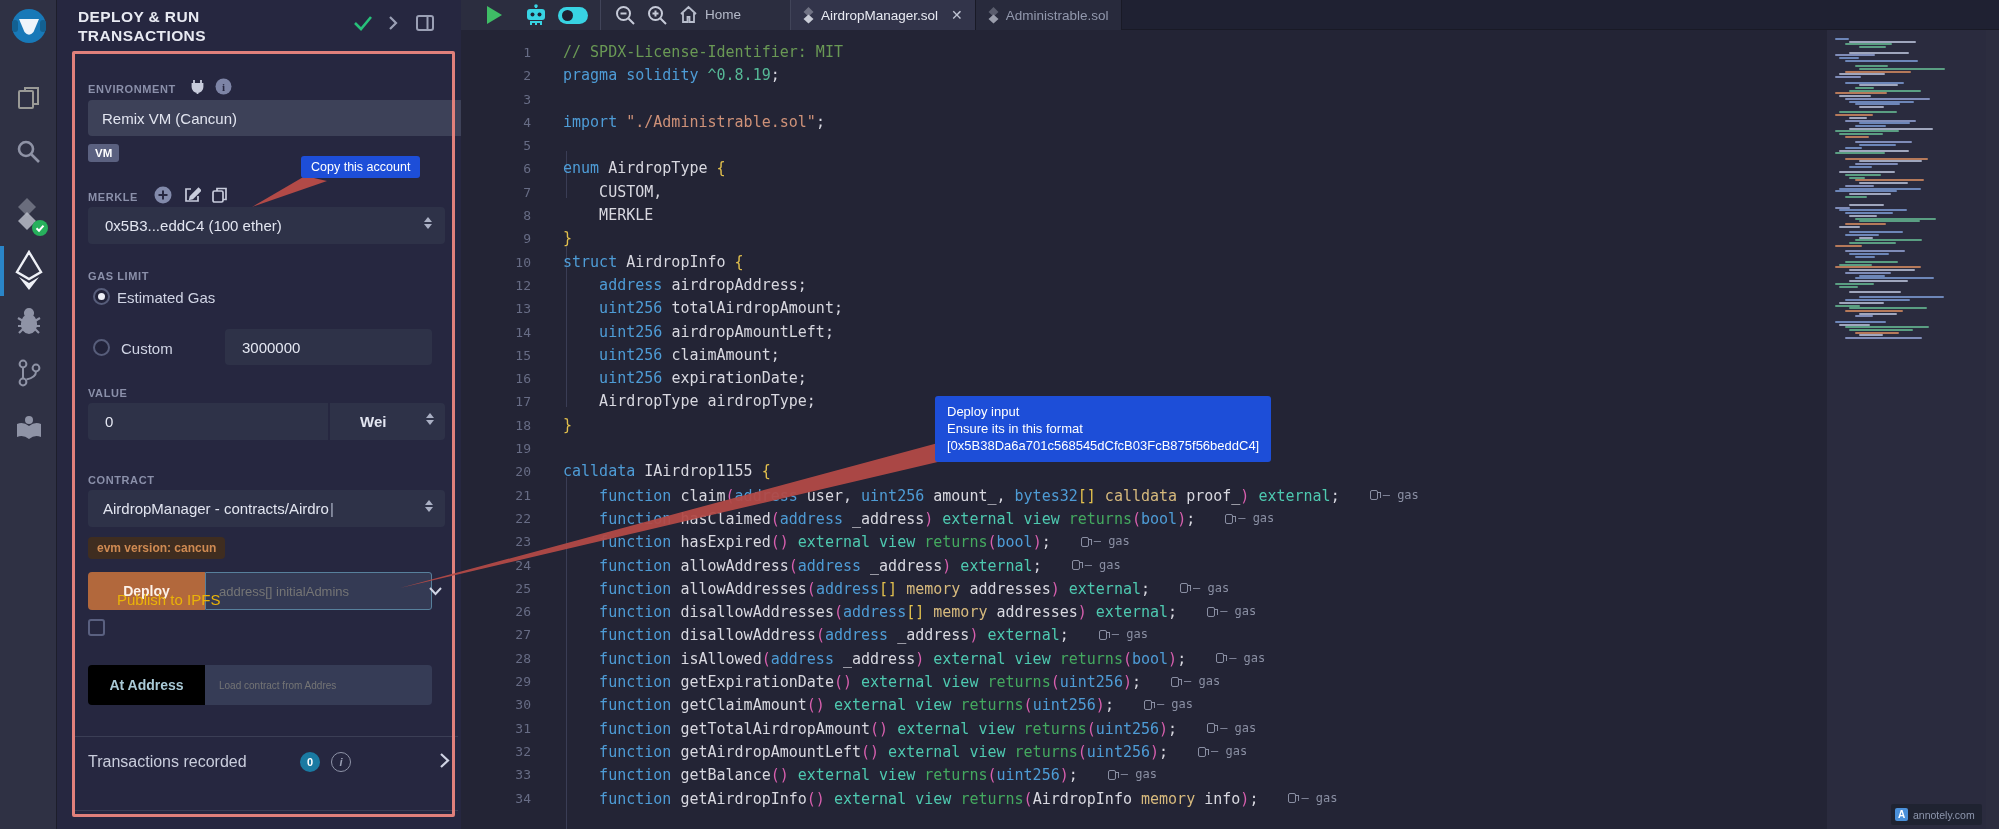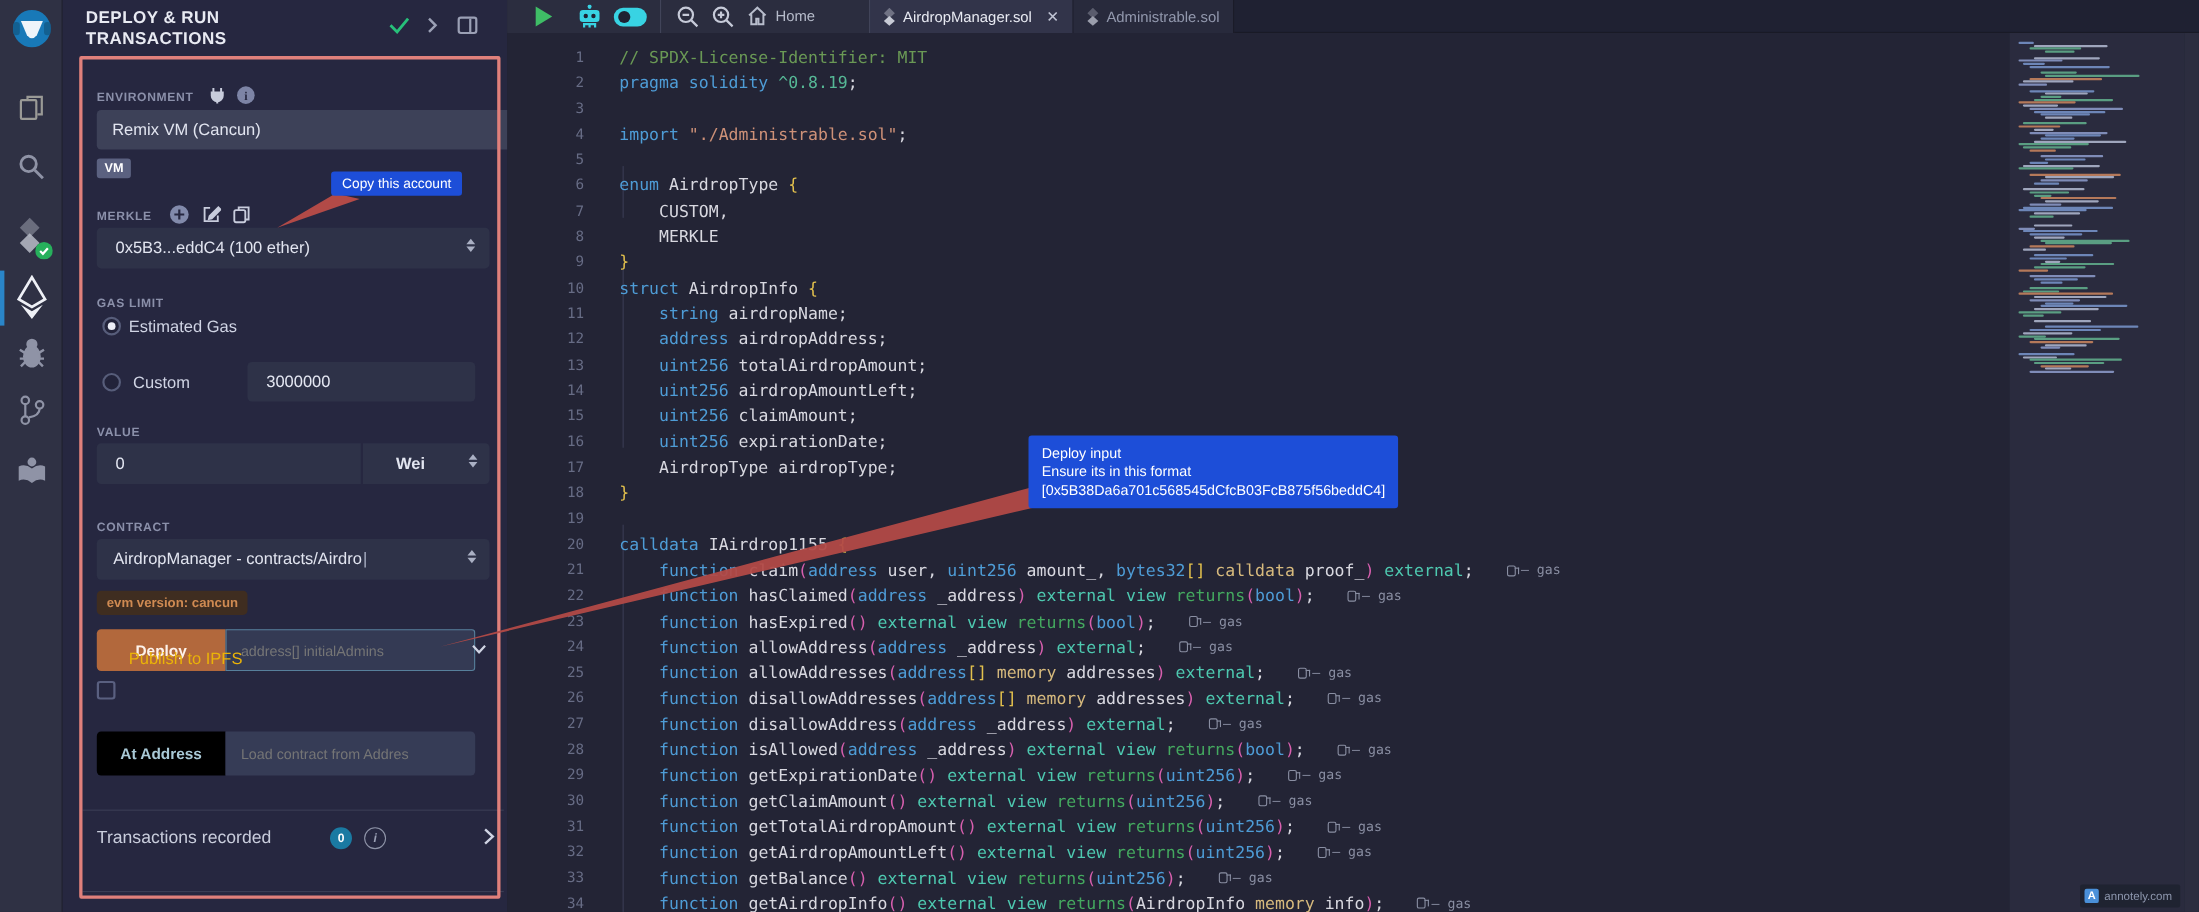--- a/index.html
+++ b/index.html
@@ -26,21 +26,21 @@
   .badge-vm { background:#5b6180; color:#fff; font-weight:700; font-size:11.5px; border-radius:3px; padding:3px 7px; }
   .radio { width:17px; height:17px; border:2px solid #575d7a; border-radius:50%; background:#22233a; }
   .radio.sel::after { content:''; display:block; width:7px; height:7px; border-radius:50%; background:#eceef6; margin:3px; }
   .rlabel { color:#d0d4e4; font-size:15px; }
   input.fld { background:#2e3248; border:none; outline:none; border-radius:4px; color:#e4e7f2; font-size:15px; padding-left:17px; font-family:"Liberation Sans",sans-serif; }
   .evmbadge { background:#3f2d20; color:#cf8a52; font-weight:700; font-size:12px; border-radius:4px; padding:4px 9px; }
   .btn-deploy { background:#b2683c; border:none; border-radius:4px 0 0 4px; color:#fdf2ea; font-weight:700; font-size:14px; }
   .deploy-input { background:#343a54; border:1px solid #57809c; border-radius:0 3px 3px 0; color:#878da3; font-size:13px; padding-left:13px; font-family:"Liberation Sans",sans-serif; outline:none; }
   .chk { width:17px; height:17px; border:2px solid #5a6080; border-radius:3px; background:transparent; }
   .btn-ataddr { background:#000000; border:none; border-radius:4px 0 0 4px; color:#a9c9d6; font-weight:700; font-size:14px; }
-  .plain-input { background:#363c56; border:none; border-radius:0 4px 4px 0; color:#f0abfc; font-size:13px; padding-left:14px; font-family:"Liberation Sans",sans-serif; outline:none; }
+  .plain-input { background:#363c56; border:none; border-radius:0 4px 4px 0; color:#f0abfc; font-size:10px; padding-left:14px; font-family:"Liberation Sans",sans-serif; outline:none; }
   .divider { height:1px; background:#3b3e55; }
   .txbadge { width:20px; height:20px; border-radius:50%; background:#1a7aa2; color:#fff; font-size:11px; font-weight:700; display:flex; align-items:center; justify-content:center; }
   .infocirc { width:20px; height:20px; border-radius:50%; border:1.5px solid #8f94a8; color:#9ba0b5; font-size:11px; display:flex; align-items:center; justify-content:center; font-style:italic; font-weight:700; }
 
   
   .topbar { left:461px; top:0; width:1538px; height:30px; background:#1f2132; border-bottom:1px solid #191a26; display:flex; }
   .toolseg { width:329px; height:30px; background:#2b2d3f; display:flex; align-items:center; position:relative; }
   .vsep { width:1px; height:30px; background:#414459; }
   .tab { height:30px; display:flex; align-items:center; padding:0 12px; gap:7px; font-size:13.5px; border-right:1px solid #191a26; }
   .tab.active { background:#32344a; color:#e8eaf2; border-left:1px solid #414459; }
@@ -333,21 +333,20 @@
         <div class="cl"><span class="ln">1</span><span class="ct"><span class="tk-cm">// SPDX-License-Identifier: MIT</span></span></div>
         <div class="cl"><span class="ln">2</span><span class="ct"><span class="tk-kw">pragma solidity </span><span class="tk-num">^0.8.19</span><span class="tk-pl">;</span></span></div>
         <div class="cl"><span class="ln">3</span><span class="ct"></span></div>
         <div class="cl"><span class="ln">4</span><span class="ct"><span class="tk-kw">import </span><span class="tk-str">"./Administrable.sol"</span><span class="tk-pl">;</span></span></div>
         <div class="cl"><span class="ln">5</span><span class="ct"></span></div>
         <div class="cl"><span class="ln">6</span><span class="ct"><span class="tk-kw">enum </span><span class="tk-pl">AirdropType </span><span class="tk-y">{</span></span></div>
         <div class="cl"><span class="ln">7</span><span class="ct"><span class="tk-pl">    CUSTOM,</span></span></div>
         <div class="cl"><span class="ln">8</span><span class="ct"><span class="tk-pl">    MERKLE</span></span></div>
         <div class="cl"><span class="ln">9</span><span class="ct"><span class="tk-y">}</span></span></div>
         <div class="cl"><span class="ln">10</span><span class="ct"><span class="tk-kw">struct </span><span class="tk-pl">AirdropInfo </span><span class="tk-y">{</span></span></div>
-        <div class="cl"><span class="ln">11</span><span class="ct"><span class="tk-kw">    string </span><span class="tk-pl">airdropName;</span></span></div>
         <div class="cl"><span class="ln">12</span><span class="ct"><span class="tk-kw">    address </span><span class="tk-pl">airdropAddress;</span></span></div>
         <div class="cl"><span class="ln">13</span><span class="ct"><span class="tk-kw">    uint256 </span><span class="tk-pl">totalAirdropAmount;</span></span></div>
         <div class="cl"><span class="ln">14</span><span class="ct"><span class="tk-kw">    uint256 </span><span class="tk-pl">airdropAmountLeft;</span></span></div>
         <div class="cl"><span class="ln">15</span><span class="ct"><span class="tk-kw">    uint256 </span><span class="tk-pl">claimAmount;</span></span></div>
         <div class="cl"><span class="ln">16</span><span class="ct"><span class="tk-kw">    uint256 </span><span class="tk-pl">expirationDate;</span></span></div>
         <div class="cl"><span class="ln">17</span><span class="ct"><span class="tk-pl">    AirdropType airdropType;</span></span></div>
         <div class="cl"><span class="ln">18</span><span class="ct"><span class="tk-y">}</span></span></div>
         <div class="cl"><span class="ln">19</span><span class="ct"></span></div>
         <div class="cl"><span class="ln">20</span><span class="ct"><span class="tk-kw">calldata </span><span class="tk-pl">IAirdrop1155 </span><span class="tk-y">{</span></span></div>
         <div class="cl"><span class="ln">21</span><span class="ct"><span class="tk-kw">    function </span><span class="tk-pl">claim</span><span class="tk-p">(</span><span class="tk-kw">address </span><span class="tk-pl">user, </span><span class="tk-kw">uint256 </span><span class="tk-pl">amount_, </span><span class="tk-kw">bytes32</span><span class="tk-y">[]</span><span class="tk-gold"> calldata</span><span class="tk-pl"> proof_</span><span class="tk-p">)</span><span class="tk-mod"> external</span><span class="tk-pl">;</span><span class="gasdeco"><i class="pump"></i><span>– gas</span></span></span></div>

